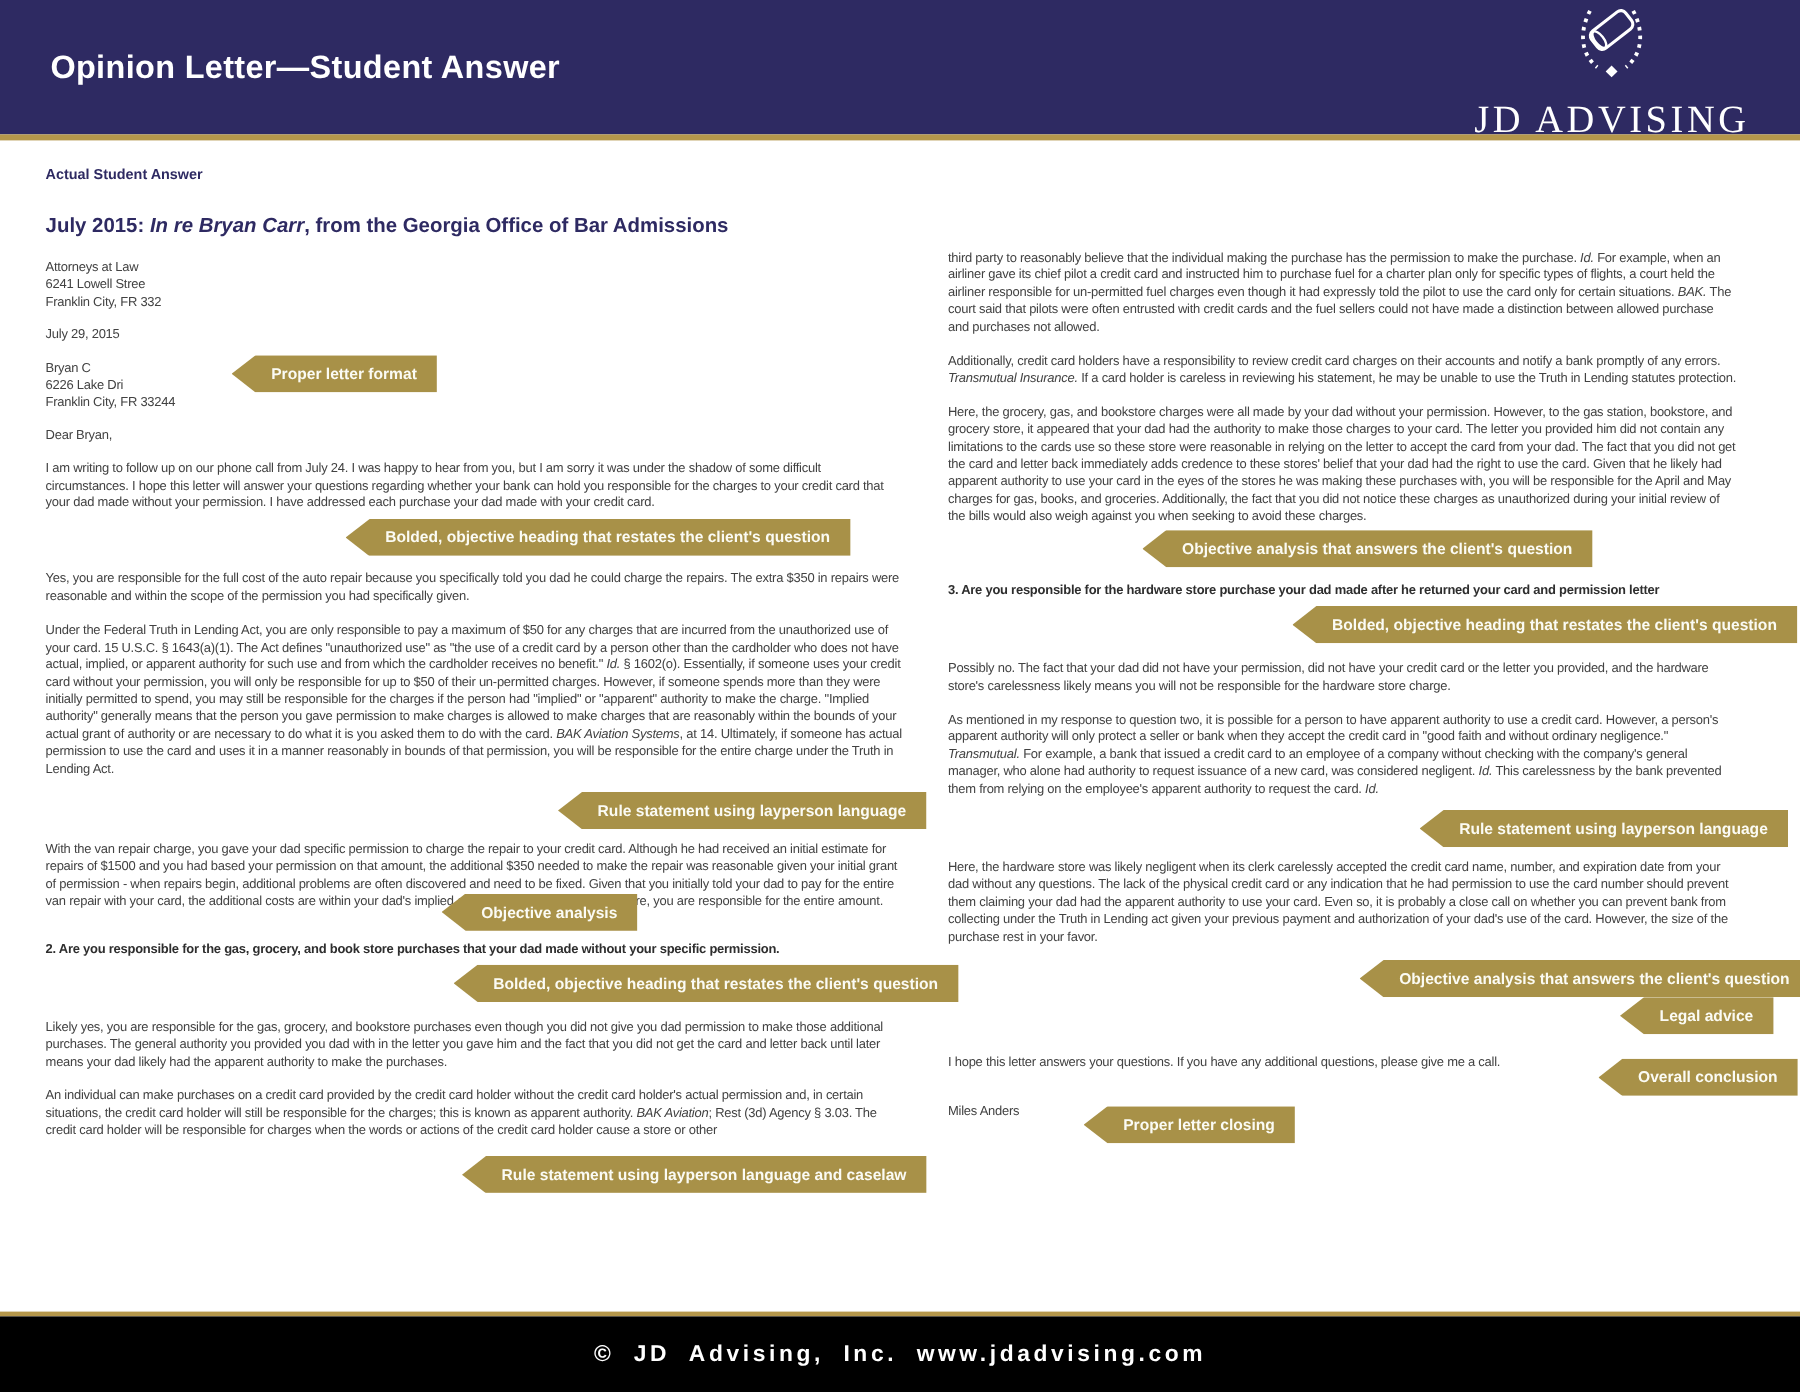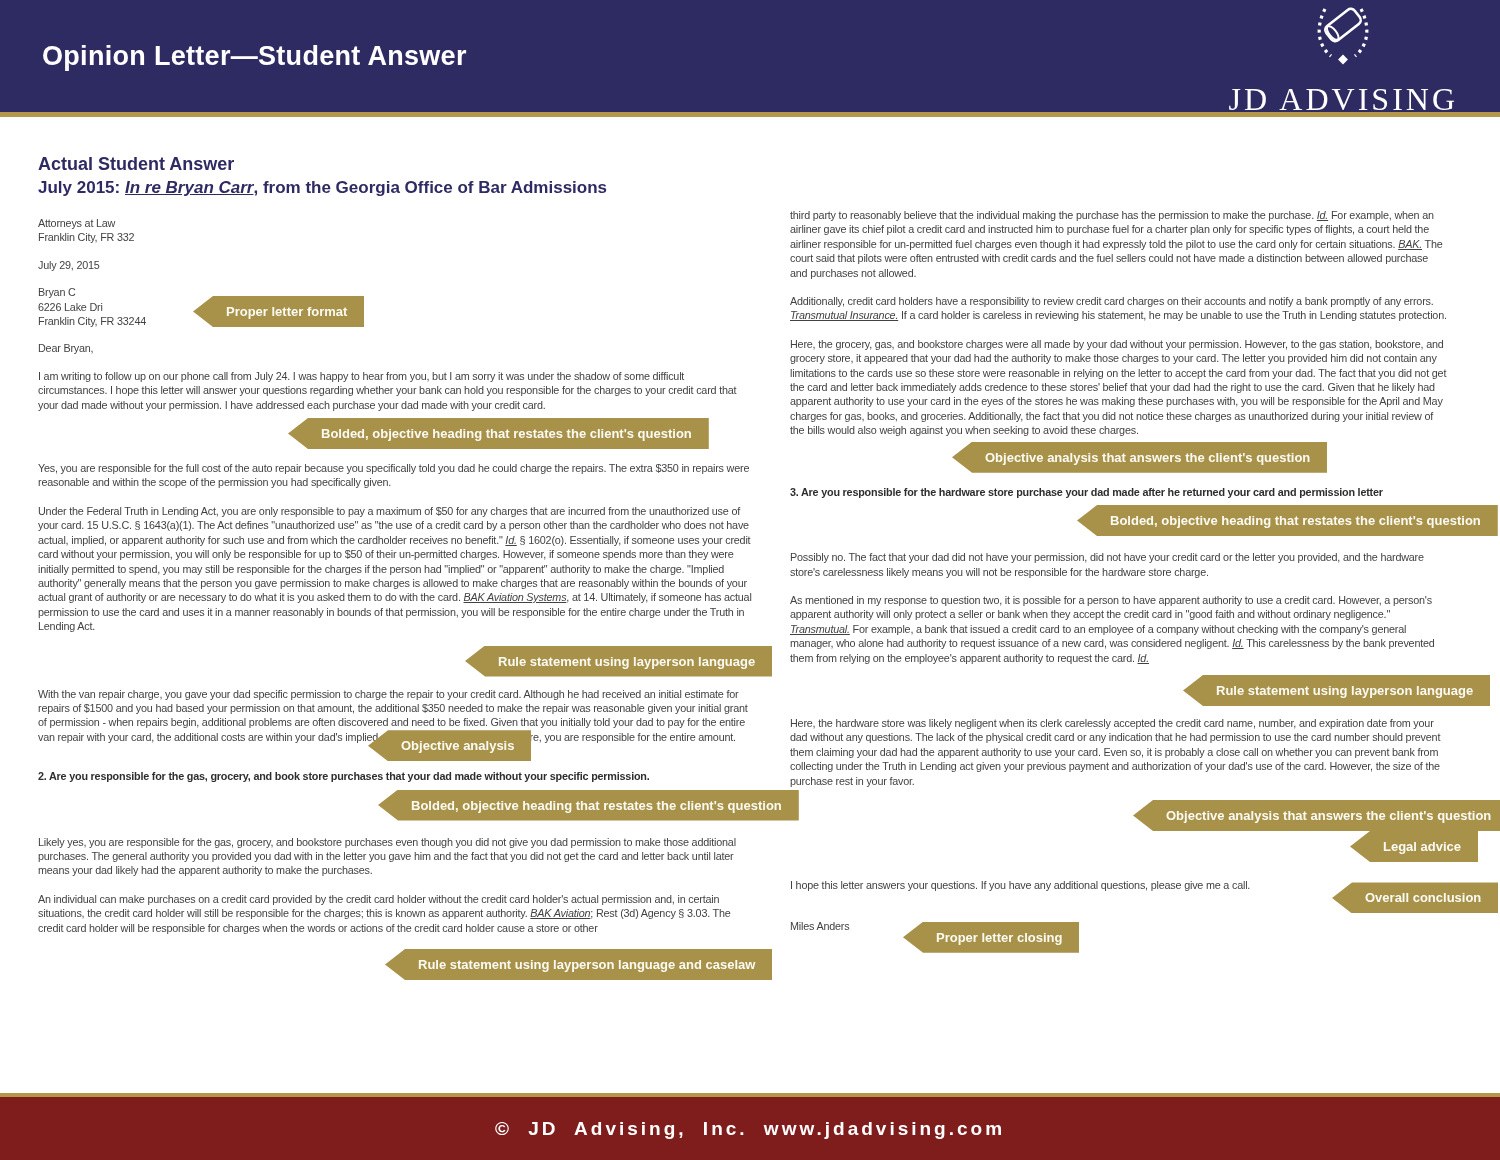--- a/index.html
+++ b/index.html
@@ -8,35 +8,35 @@
   
   .hdr{position:absolute;left:0;top:0;width:1500px;height:112px;background:#2e2a62;
        display:flex;align-items:center;justify-content:space-between;padding:0 42px;box-sizing:border-box;}
   .hdr h1{margin:0;color:#ffffff;font-size:27px;font-weight:700;letter-spacing:.3px;}
   .brand{display:flex;align-items:center;gap:14px;flex-direction:column;}
   .brandname{color:#ffffff;font-family:"Liberation Serif",serif;font-size:32px;letter-spacing:3px;font-weight:400;}
   .gold-rule{position:absolute;left:0;width:1500px;background:#b5974b;}
   .rule-top{top:112px;height:5px;}
   .rule-bottom{top:1093px;height:4px;}
   
-  .ftr{position:absolute;left:0;top:1097px;width:1500px;height:63px;background:#7f1d1d;
+  .ftr{position:absolute;left:0;top:1097px;width:1500px;height:63px;background:#000000;
        display:flex;align-items:center;justify-content:center;}
   .ftr span{color:#ffffff;font-size:19px;font-weight:700;letter-spacing:3px;word-spacing:8px;}
   
-  .sec{position:absolute;left:38px;top:154px;margin:0;color:#2e2a62;font-size:18px;font-weight:700;}
+  .sec{position:absolute;left:38px;top:138px;margin:0;color:#2e2a62;font-size:12px;font-weight:700;}
   .sub{position:absolute;left:38px;top:178px;margin:0;color:#2e2a62;font-size:17px;font-weight:700;}
   .sub em{font-style:italic;}
   
   .col{position:absolute;top:216px;color:#424242;font-size:10.8px;line-height:14.4px;letter-spacing:-.2px;}
   .col-left{left:38px;width:716px;}
   .col-right{left:790px;width:657px;top:208px;}
   .col p{margin:0 0 14px 0;}
   .col .blk{margin:0 0 13px 0;}
   .bh{color:#2e2e2e;font-weight:700;}
-  em{font-style:italic;text-decoration:underline;}
+  em{font-style:italic;}
   
   .callout{background:#a89148;color:#fbfbf4;font-weight:700;font-size:13px;
            height:31px;line-height:31px;width:max-content;max-width:640px;
            padding:0 17px 0 33px;box-sizing:content-box;letter-spacing:0;
            clip-path:polygon(0 50%,20px 0,100% 0,100% 100%,20px 100%);
            white-space:nowrap;}
   .callout.abs{position:absolute;}
 </style>
 </head>
 <body>
@@ -59,20 +59,21 @@
     </div>
   </header>
   <div class="gold-rule rule-top"></div>
 
   <h2 class="sec">Actual Student Answer</h2>
   <h3 class="sub">July 2015: <em>In re Bryan Carr</em>, from the Georgia Office of Bar Admissions</h3>
 
   <section class="col col-left">
     <div class="blk">
       <div>Attorneys at Law</div>
+      <div>6241 Lowell Stree</div>
       <div>Franklin City, FR 332</div>
     </div>
     <div class="blk">July 29, 2015</div>
     <div class="blk">
       <div>Bryan C</div>
       <div>6226 Lake Dri</div>
       <div>Franklin City, FR 33244</div>
     </div>
     <div class="callout abs" style="left:155px;top:80px;">Proper letter format</div>
     <div class="blk">Dear Bryan,</div>

